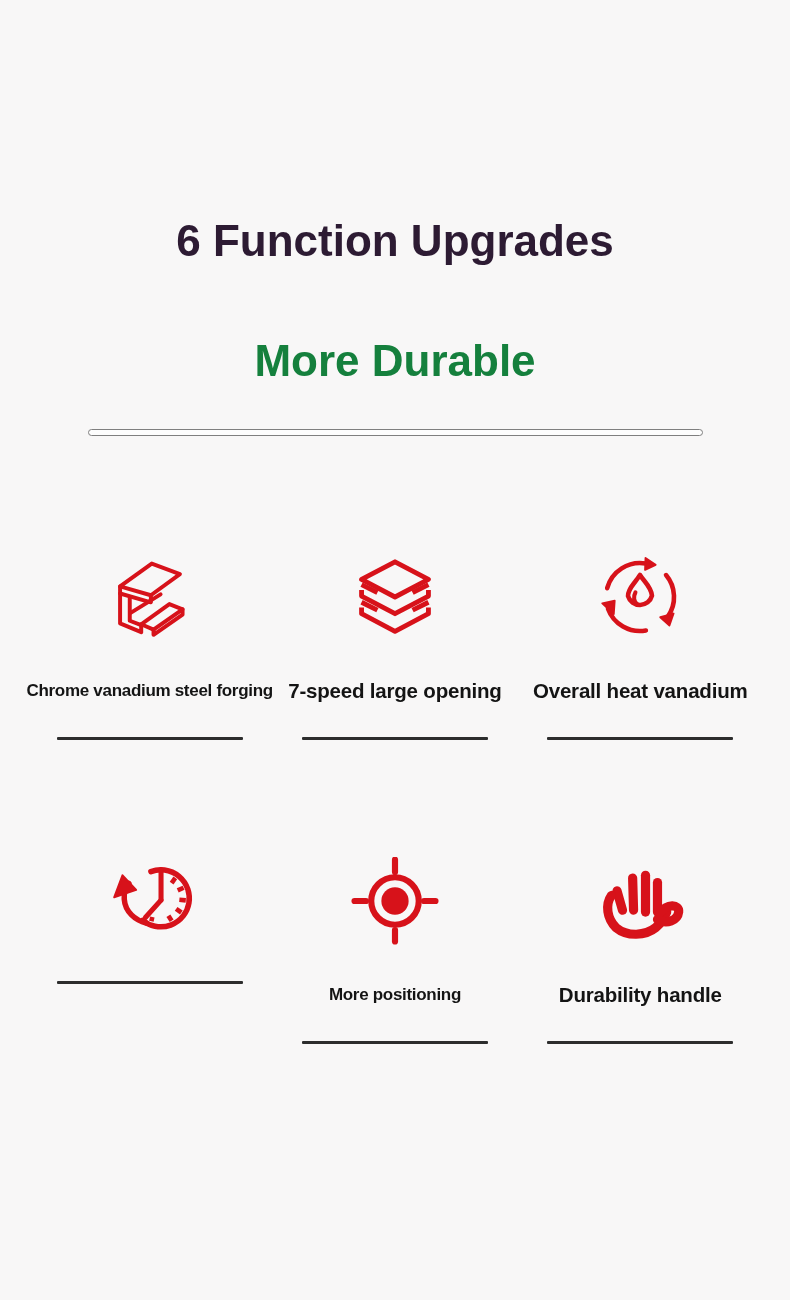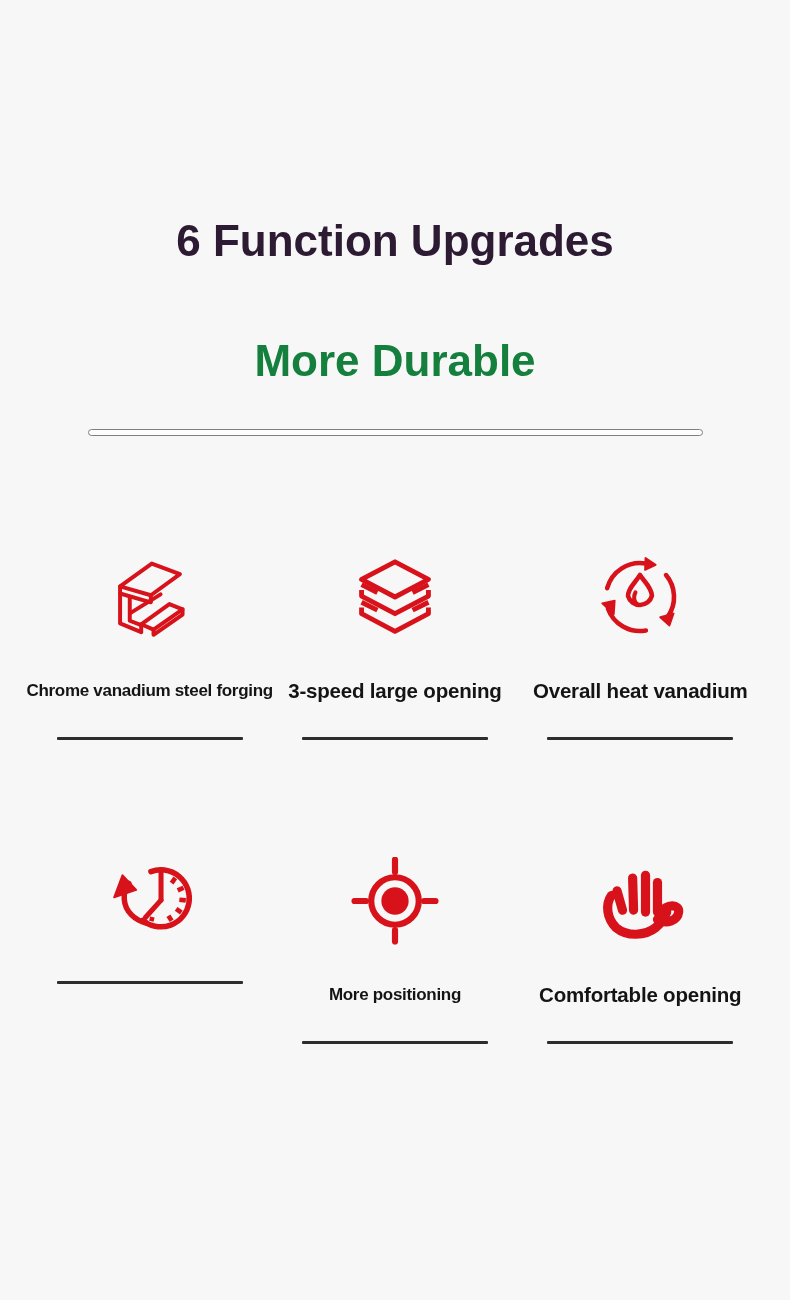--- a/index.html
+++ b/index.html
@@ -104,21 +104,21 @@
         <svg width="88" height="88" viewBox="0 0 100 100" fill="none" stroke="#d7121a" stroke-width="5.5" stroke-linejoin="round">
           <path d="M50,10 L88,30 L50,50 L12,30 Z"></path>
           <path d="M12,42 L12,49 L50,69 L88,49 L88,42"></path>
           <path d="M12,36 L30,45"></path>
           <path d="M88,36 L70,45"></path>
           <path d="M12,62 L12,69 L50,89 L88,69 L88,62"></path>
           <path d="M12,56 L30,65"></path>
           <path d="M88,56 L70,65"></path>
         </svg>
       </div>
-      <div class="feat-label label-lg">3-speed large opening</div>
+      <div class="feat-label label-lg">7-speed large opening</div>
       <div class="rule"></div>
     </div>
 
     <div class="feature">
       <div class="icon-wrap">
         <svg width="92" height="92" viewBox="0 0 100 100" fill="none" stroke="#d7121a" stroke-width="5" stroke-linecap="round" stroke-linejoin="round">
           <path d="M14.3,40.4 A37,37 0 0 1 56.4,13.6"></path>
           <path d="M78.3,26.2 A37,37 0 0 1 80.3,71.2"></path>
           <path d="M56.4,86.4 A37,37 0 0 1 15.2,62.7"></path>
           <path d="M56,7.5 L67,15 L55.5,20.5 Z" fill="#d7121a" stroke-width="2"></path>
@@ -178,19 +178,19 @@
       <div class="icon-wrap">
         <svg width="92" height="92" viewBox="0 0 100 100" fill="none" stroke="#d7121a" stroke-width="10" stroke-linecap="round" stroke-linejoin="round">
           <path d="M25,39 L31,60"></path>
           <path d="M42,25 L43,60"></path>
           <path d="M56,22 L56,62"></path>
           <path d="M69,30 L69,62"></path>
           <path d="M19,44 C12,54 14,69 24,79 C36,89 56,88 67,79 C73,74 77,68 79,62"></path>
           <path d="M72,63 C79,53 93,53 92,62 C91,71 79,76 69,70"></path>
         </svg>
       </div>
-      <div class="feat-label label-lg">Comfortable opening</div>
+      <div class="feat-label label-lg">Durability handle</div>
       <div class="rule"></div>
     </div>
 
   </div>
 
 </div>
 
 </body></html>

